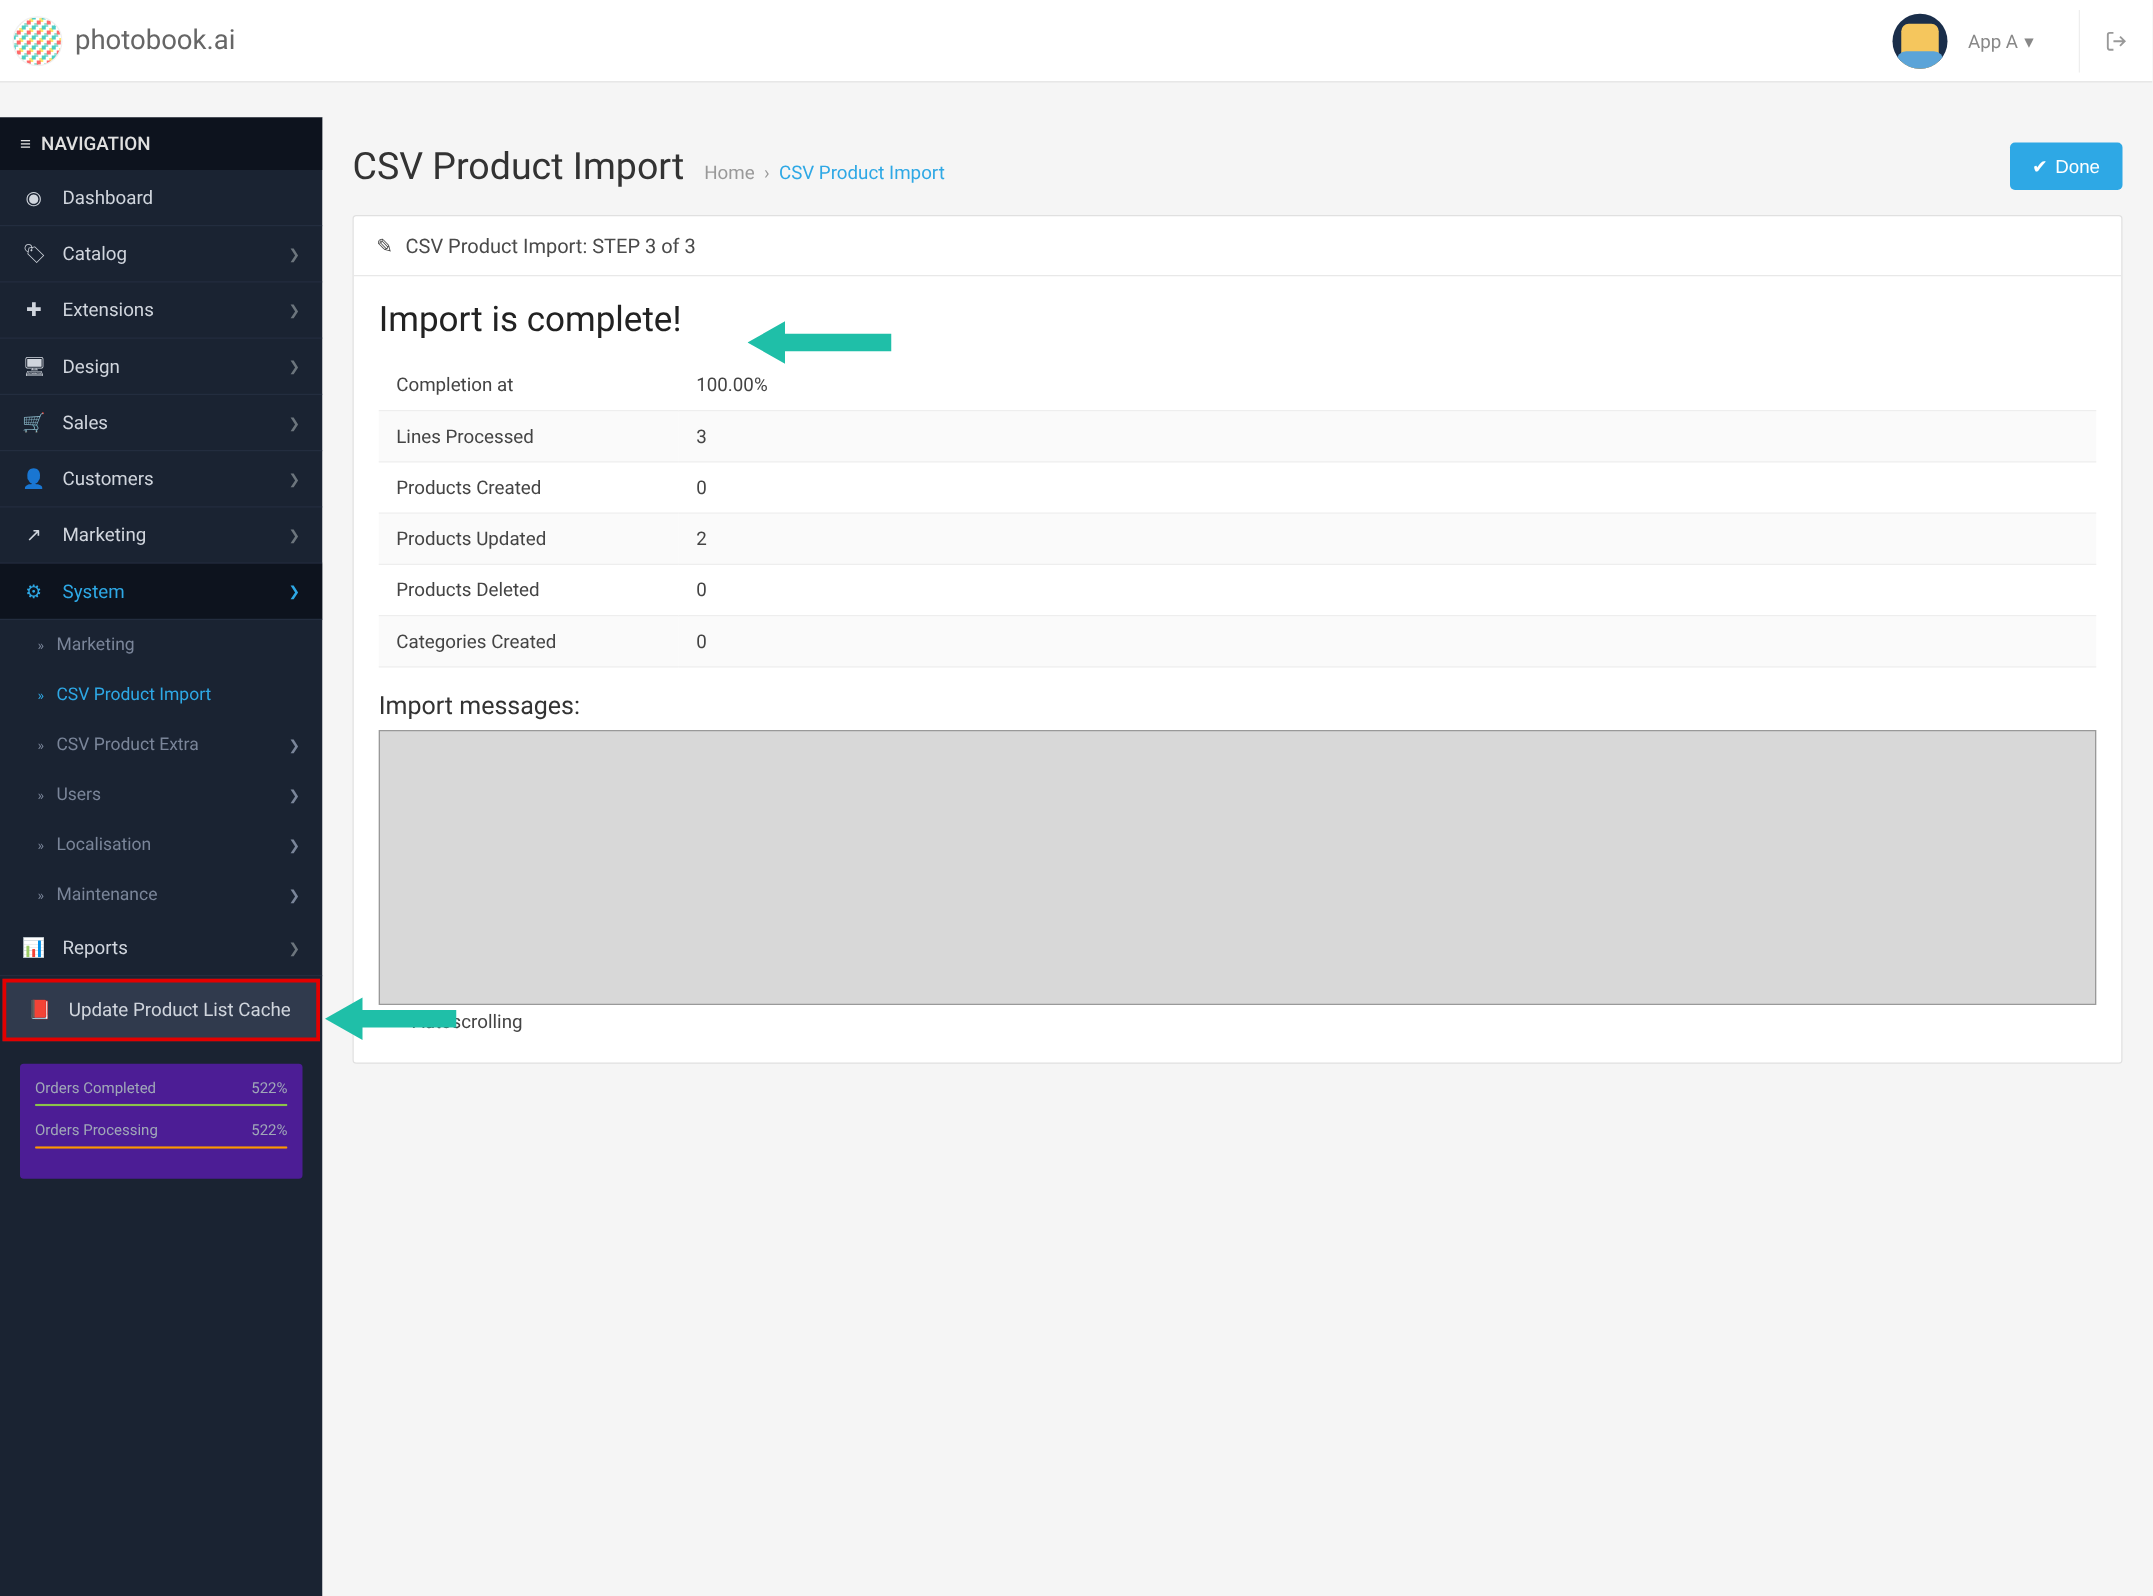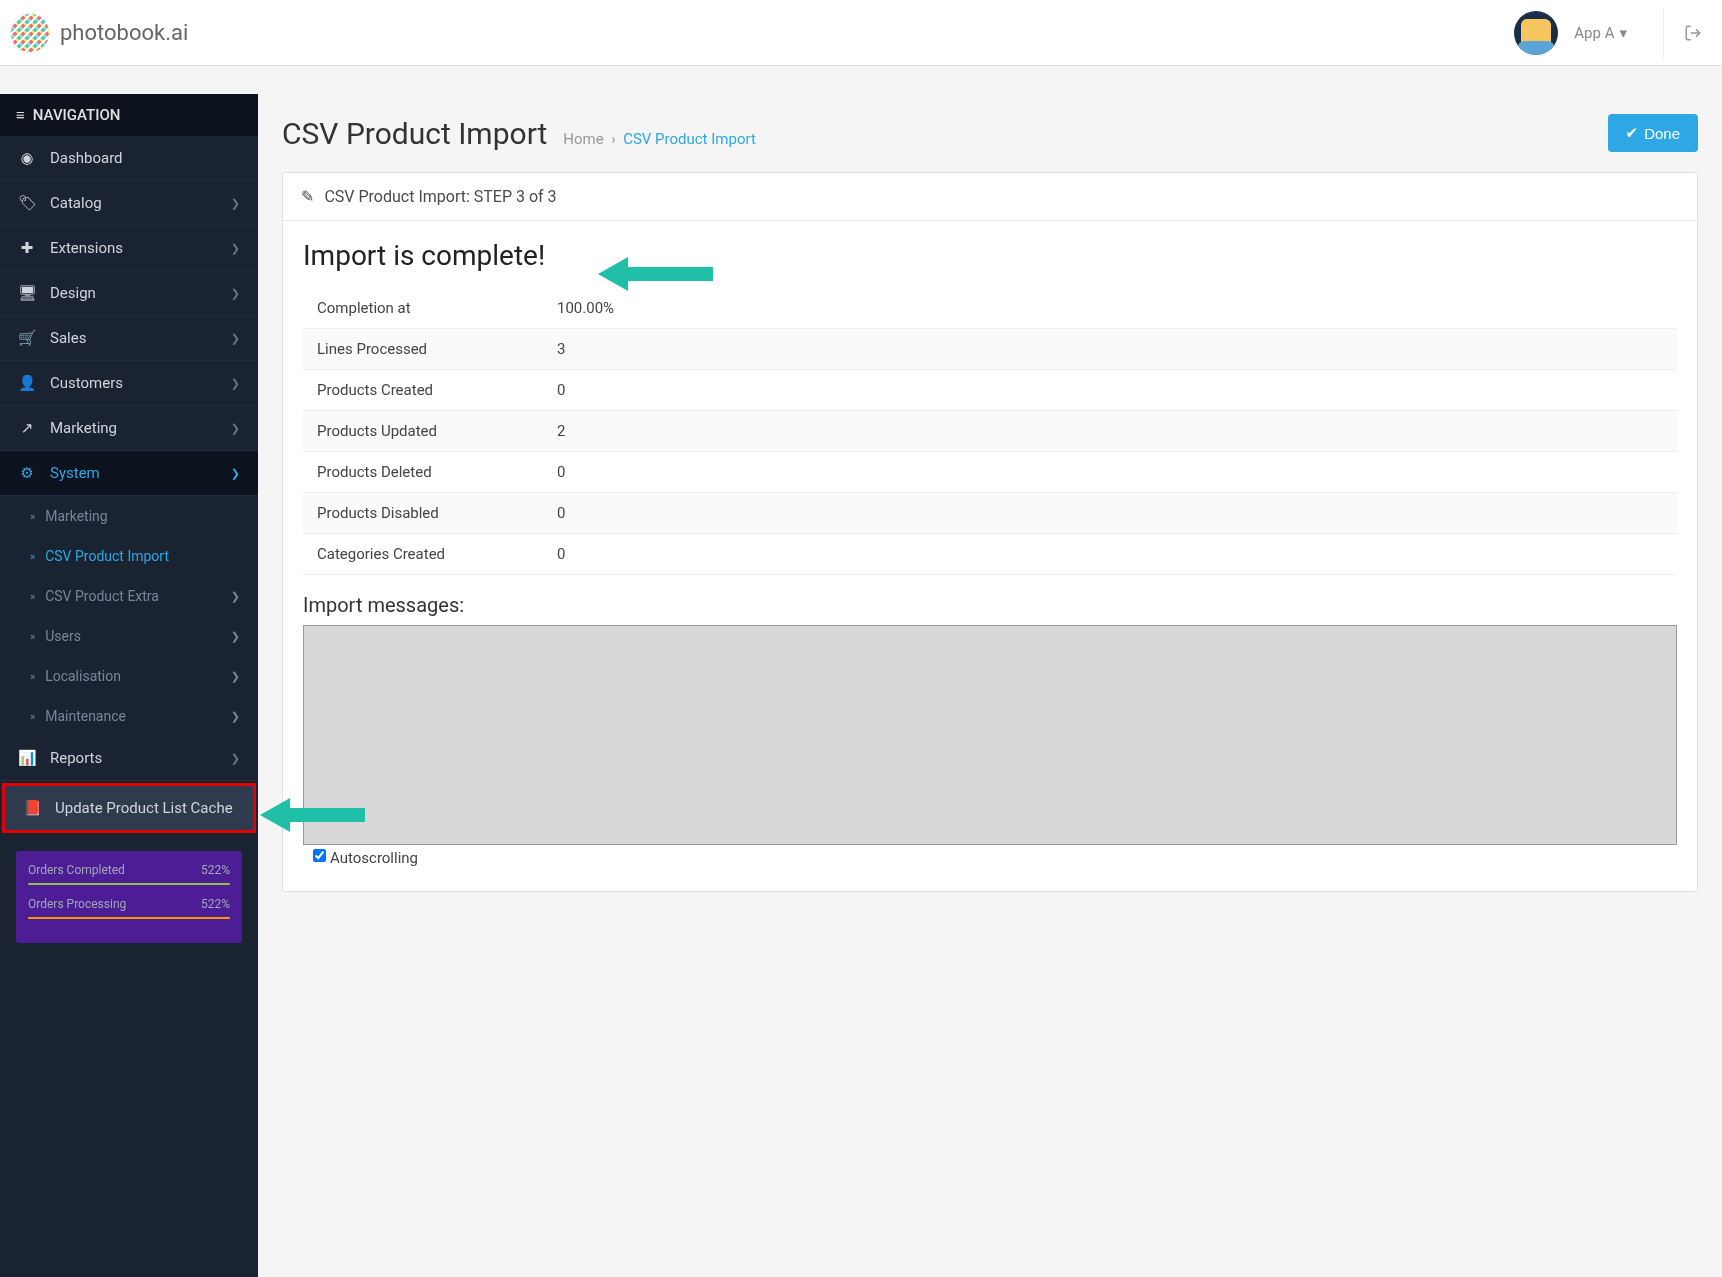--- a/index.html
+++ b/index.html
@@ -221,24 +221,20 @@
                 </tr>
             <tr>
                   <td>Products Updated</td>
                   <td>2</td>
                 </tr>
             <tr>
                   <td>Products Deleted</td>
                   <td>0</td>
                 </tr>
             <tr>
-                  <td>Products Disabled</td>
-                  <td>0</td>
-                </tr>
-            <tr>
                   <td>Categories Created</td>
                   <td>0</td>
                 </tr>
           </tbody>
             </table>
 
           <h3 class="import-messages-title">Import messages:</h3>
           <div class="messages-box"></div>
           <label class="autoscroll-wrap">
             <input type="checkbox" checked="" style="">

